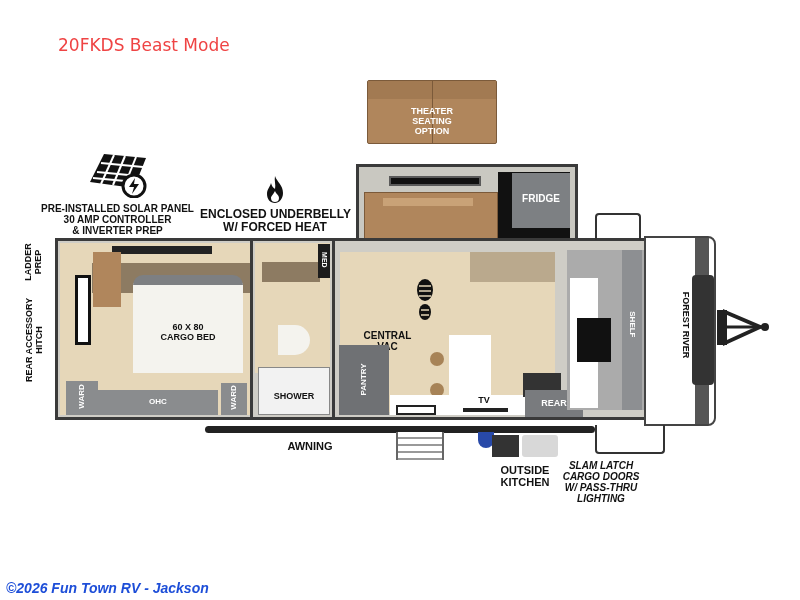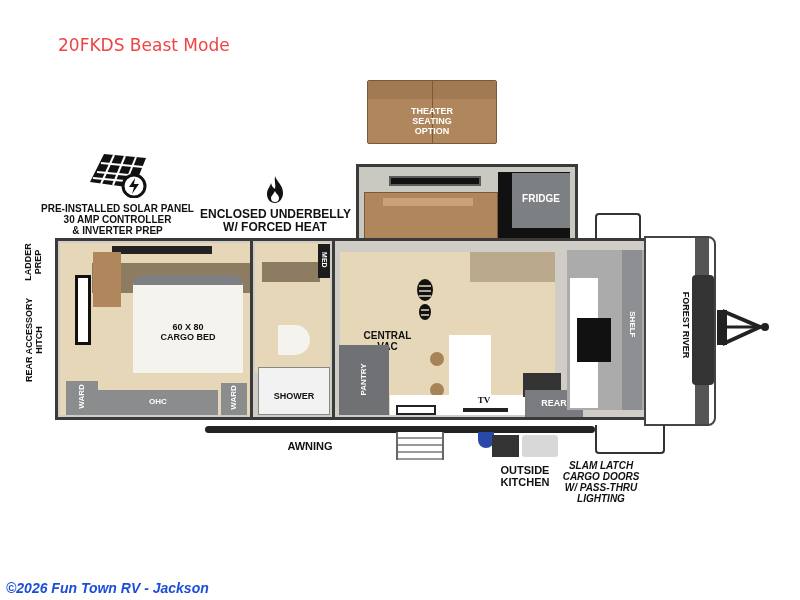--- a/index.html
+++ b/index.html
@@ -129,21 +129,21 @@
   </svg>
 </div>
 <div class="abs cab-dark" style="left:339px;top:345px;width:50px;height:70px;background:#6f7174;">
   <div class="abs lbl wlbl vert" style="left:-2px;top:30px;width:54px;font-size:8px;">PANTRY</div>
 </div>
 <div class="abs" style="left:430px;top:352px;width:14px;height:14px;border-radius:50%;background:#a78357;"></div>
 <div class="abs" style="left:430px;top:383px;width:14px;height:14px;border-radius:50%;background:#a78357;"></div>
 <div class="abs" style="left:449px;top:335px;width:42px;height:75px;background:#fff;"></div>
 <div class="abs" style="left:390px;top:395px;width:160px;height:20px;background:#fff;"></div>
 <div class="abs" style="left:396px;top:405px;width:40px;height:10px;border:2px solid #222;box-sizing:border-box;"></div>
-<div class="abs lbl" style="left:472px;top:396px;width:24px;font-size:9px;font-family:Liberation Serif, serif;">TV</div>
+<div class="abs lbl" style="left:472px;top:396px;width:24px;font-size:9px;">TV</div>
 <div class="abs" style="left:463px;top:408px;width:45px;height:4px;background:#222;"></div>
 <div class="abs" style="left:523px;top:373px;width:38px;height:24px;background:#333;"></div>
 <div class="abs cab" style="left:525px;top:390px;width:58px;height:27px;background:#797b7e;">
   <div class="abs lbl wlbl" style="left:0;top:9px;width:58px;font-size:9px;">REAR</div>
 </div>
 
 <div class="abs" style="left:567px;top:250px;width:78px;height:160px;background:#ababab;"></div>
 <div class="abs" style="left:570px;top:278px;width:28px;height:130px;background:#fff;"></div>
 <div class="abs" style="left:577px;top:318px;width:34px;height:44px;background:#111;"></div>
 <div class="abs cab" style="left:622px;top:250px;width:20px;height:160px;background:#8d8f92;">

